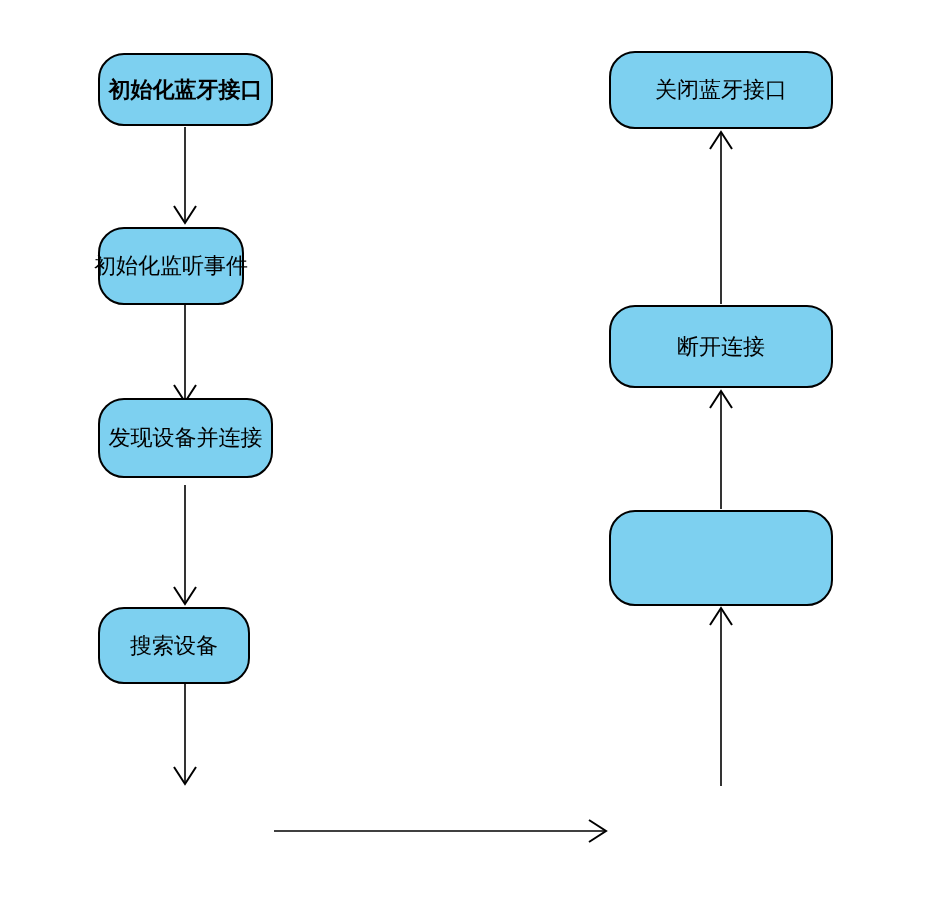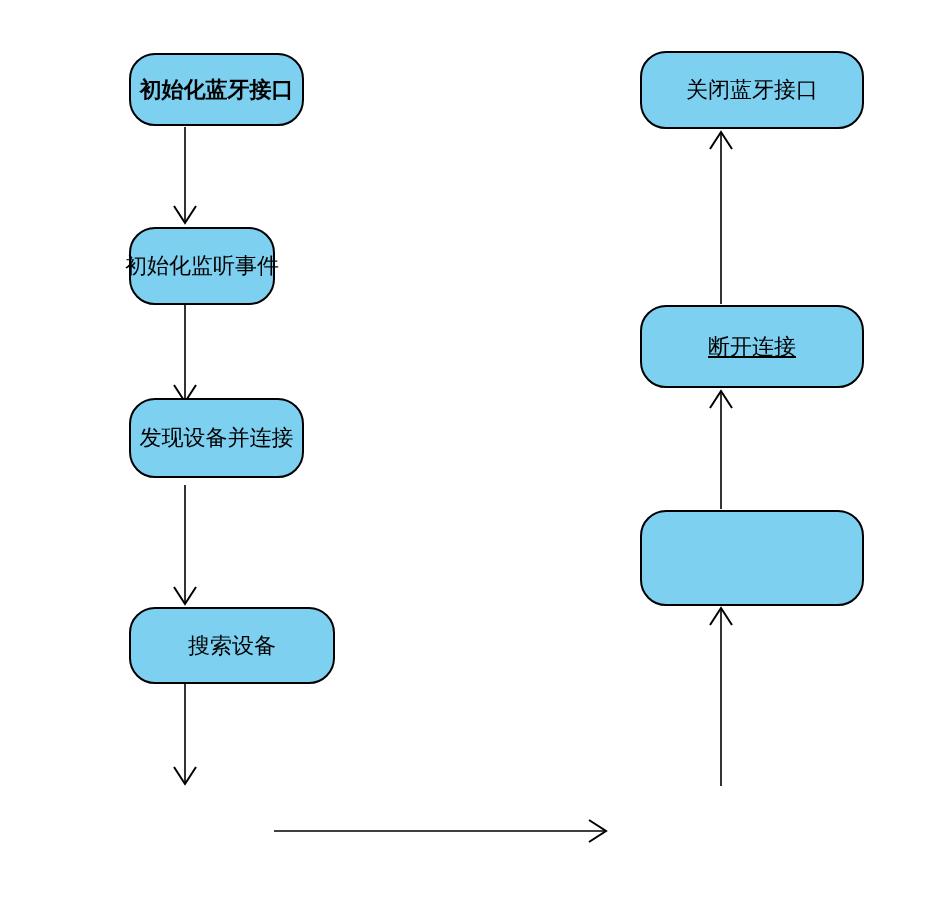--- a/index.html
+++ b/index.html
@@ -40,21 +40,20 @@
     border-radius: 26px;
     display: flex;
     flex-direction: column;
     align-items: center;
     justify-content: center;
     text-align: left;
     font-size: 22px;
     line-height: 30px;
     color: #000000;
     padding: 2px 0;
-    margin-left: 31px;
   }
   .node.bold { font-weight: 700; }
   .node .line { display: block; white-space: nowrap; }
 </style>
 </head>
 <body>
 
 <div class="canvas">
 
   <svg class="arrow-layer" width="940" height="924" viewBox="0 0 940 924" xmlns="http://www.w3.org/2000/svg">
@@ -100,30 +99,30 @@
   </div>
 
   <div class="node" style="left:98px; top:227px; width:146px; height:78px;">
     <span class="line">初始化监听事件</span>
   </div>
 
   <div class="node" style="left:98px; top:398px; width:175px; height:80px;">
     <span class="line">发现设备并连接</span>
   </div>
 
-  <div class="node" style="left:98px; top:607px; width:206px; height:77px;">
+  <div class="node" style="left:98px; top:607px; width:152px; height:77px;">
     <span class="line">搜索设备</span>
   </div>
 
 
   <div class="node" style="left:609px; top:51px; width:224px; height:78px;">
     <span class="line">关闭蓝牙接口</span>
   </div>
 
-  <div class="node" style="left:609px; top:305px; width:224px; height:83px;text-decoration:underline;">
+  <div class="node" style="left:609px; top:305px; width:224px; height:83px;">
     <span class="line">断开连接</span>
   </div>
 
   <div class="node" style="left:609px; top:510px; width:224px; height:96px;">
   </div>
 
 
 </div>
 
 </body></html>

